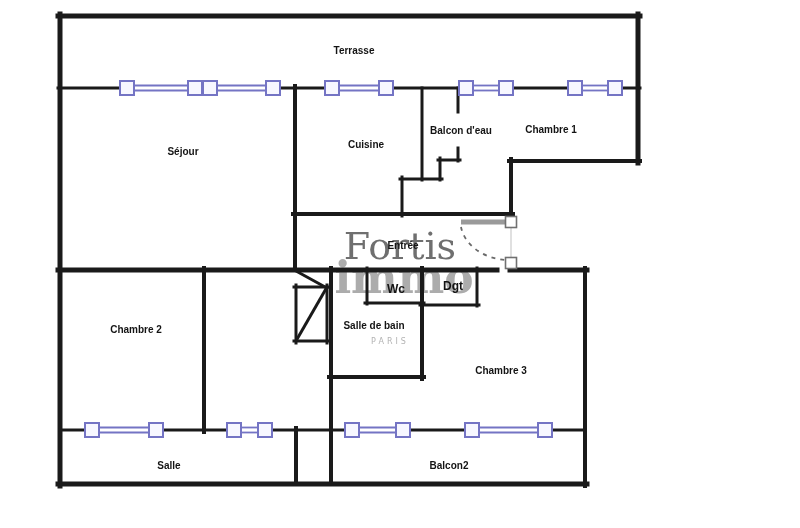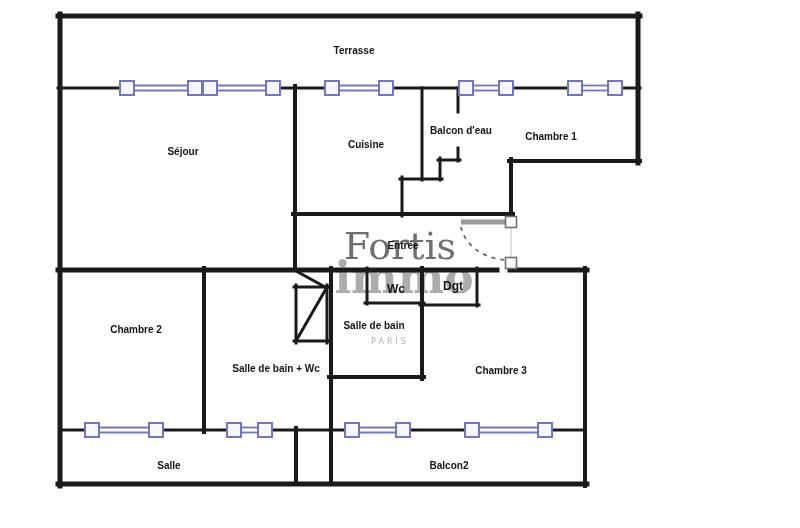--- a/index.html
+++ b/index.html
@@ -191,24 +191,23 @@
       <rect class="wsq" x="465" y="423" width="14" height="14"></rect>
         <rect class="wsq" x="538" y="423" width="14" height="14"></rect>
     </g>
   </svg>
 
   <div class="labels">
     <div class="lbl" style="left:354px;top:50px">Terrasse</div>
     <div class="lbl" style="left:183px;top:151px">Séjour</div>
     <div class="lbl" style="left:366px;top:144px">Cuisine</div>
     <div class="lbl" style="left:461px;top:130px">Balcon d'eau</div>
-    <div class="lbl" style="left:551px;top:136px">Chambre 1</div>
+    <div class="lbl" style="left:551px;top:129px">Chambre 1</div>
     <div class="lbl" style="left:403px;top:245px">Entrée</div>
     <div class="lbl sm" style="left:396px;top:289px">Wc</div>
     <div class="lbl sm" style="left:453px;top:286px">Dgt</div>
     <div class="lbl" style="left:136px;top:329px">Chambre 2</div>
     <div class="lbl" style="left:374px;top:325px">Salle de bain</div>
-    <div class="lbl" style="left:276px;top:368px">Salle de bain + Wc</div>
     <div class="lbl" style="left:501px;top:370px">Chambre 3</div>
     <div class="lbl" style="left:169px;top:465px">Salle</div>
     <div class="lbl" style="left:449px;top:465px">Balcon2</div>
   </div>
 </div>
 
 </body></html>

